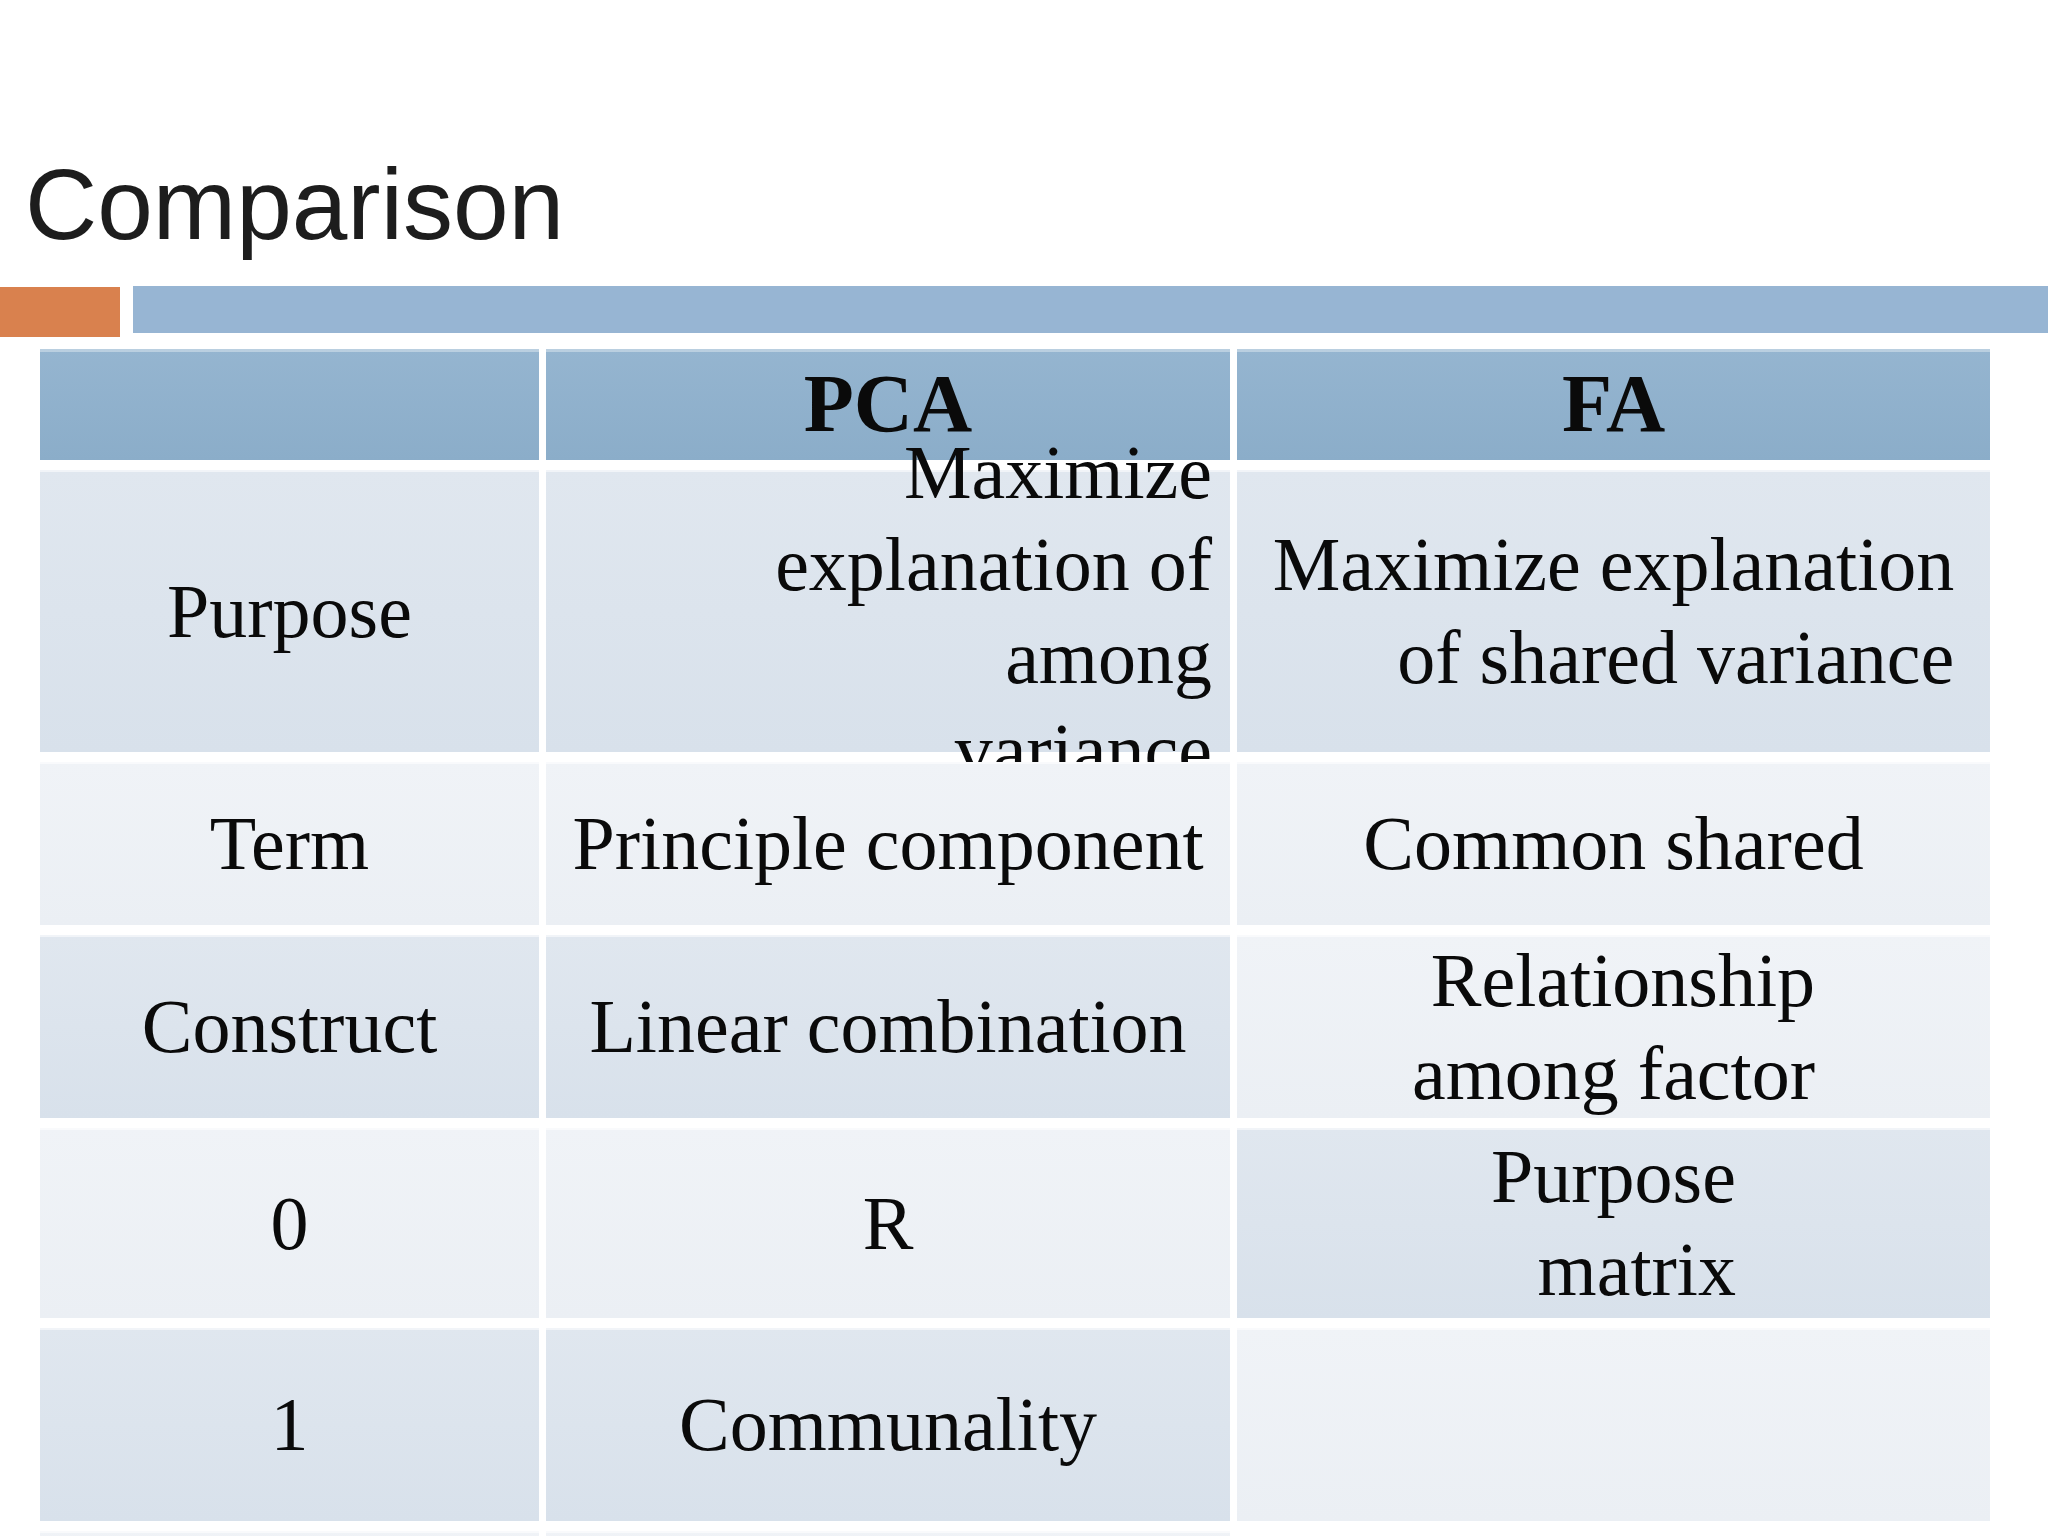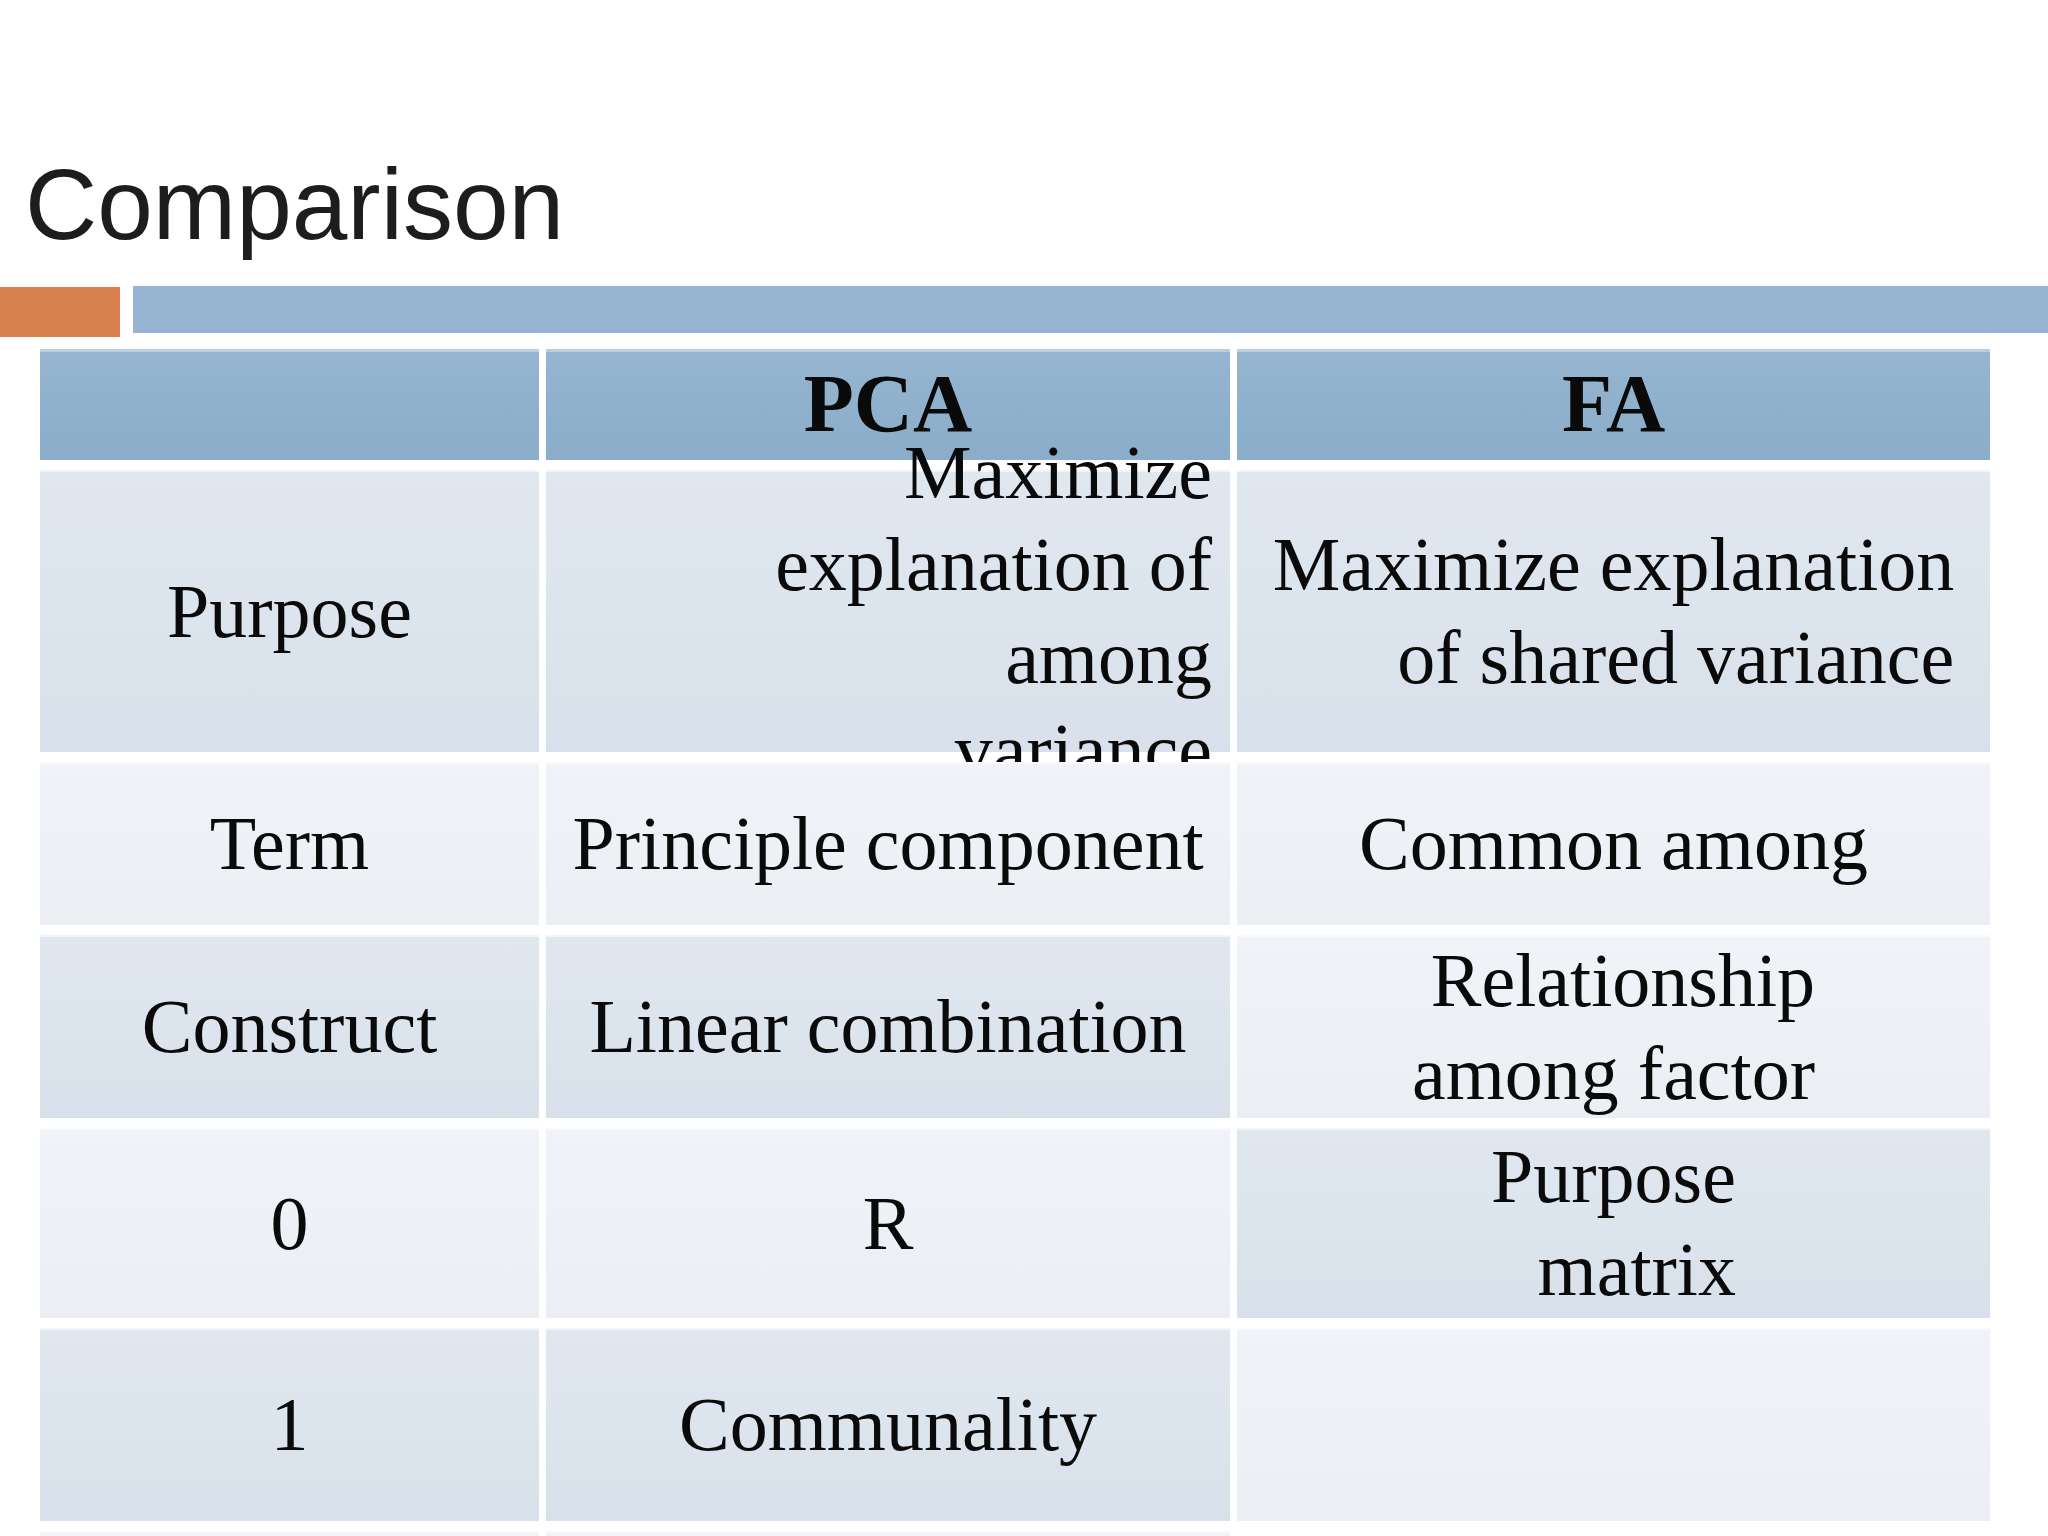--- a/index.html
+++ b/index.html
@@ -103,21 +103,21 @@
 
   <div class="cell band-a">Purpose</div>
   <div class="cell band-a">Maximize
 explanation of among
 variance</div>
   <div class="cell band-a">Maximize explanation
 of shared variance</div>
 
   <div class="cell band-b">Term</div>
   <div class="cell band-b">Principle component</div>
-  <div class="cell band-b">Common among</div>
+  <div class="cell band-b">Common shared</div>
 
   <div class="cell band-a">Construct</div>
   <div class="cell band-a">Linear combination</div>
 
   <div class="cell band-b">Relationship
 among factor</div>
   <div class="cell band-b">0</div>
   <div class="cell band-b">R</div>
 
   <div class="cell band-a">Purpose

